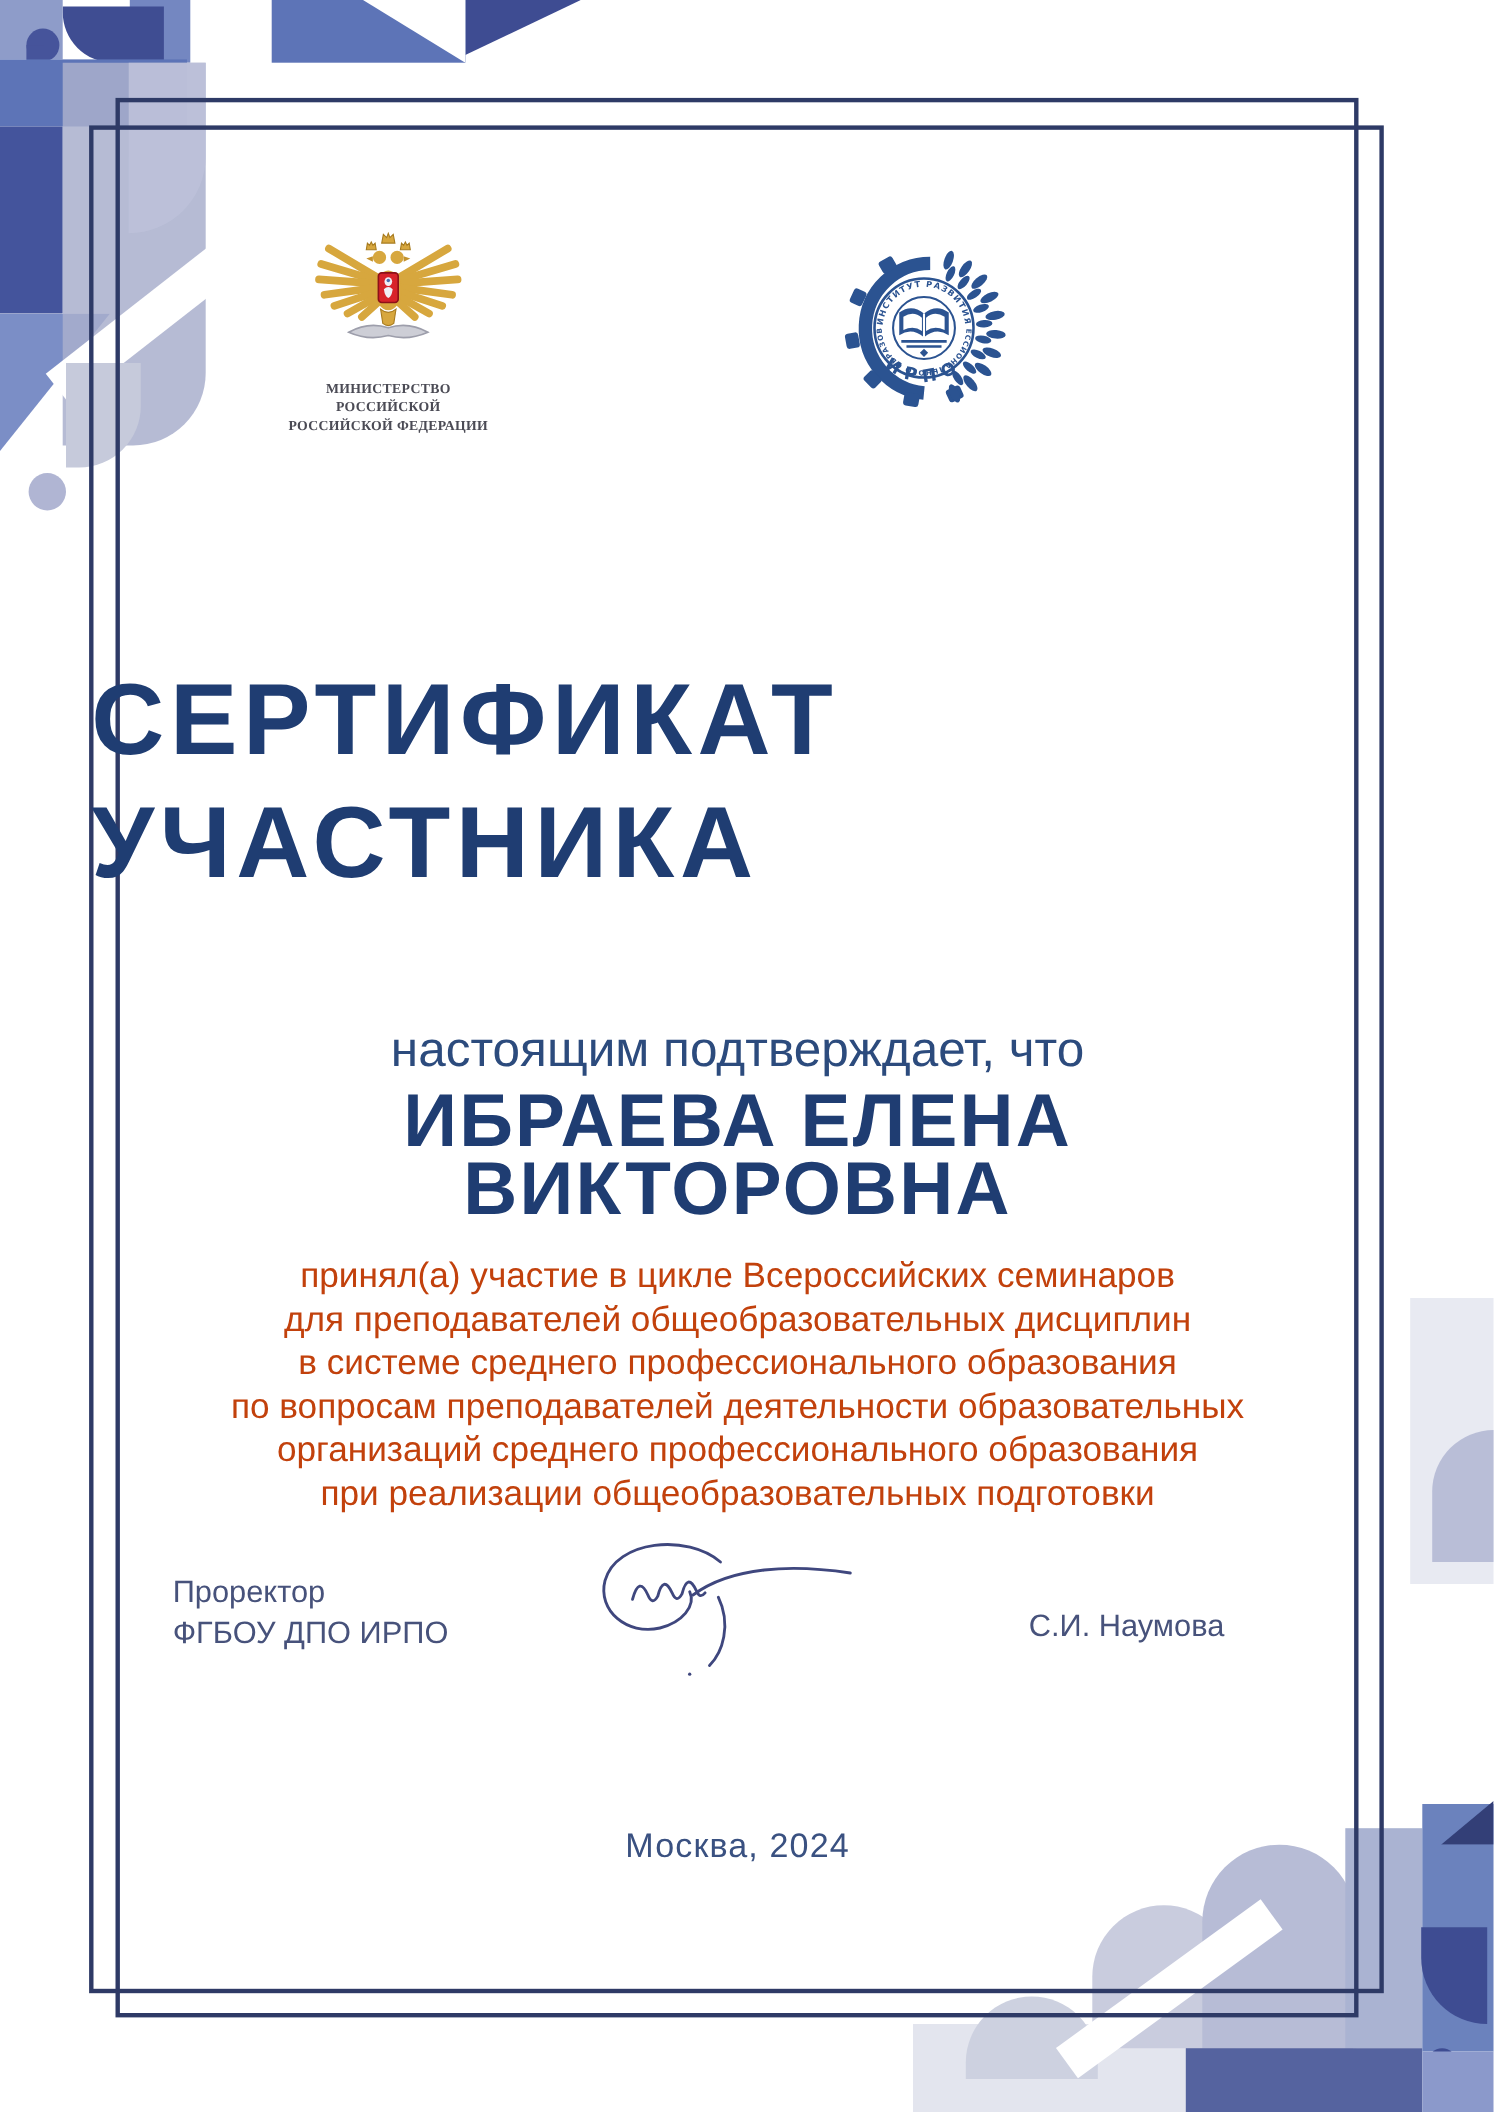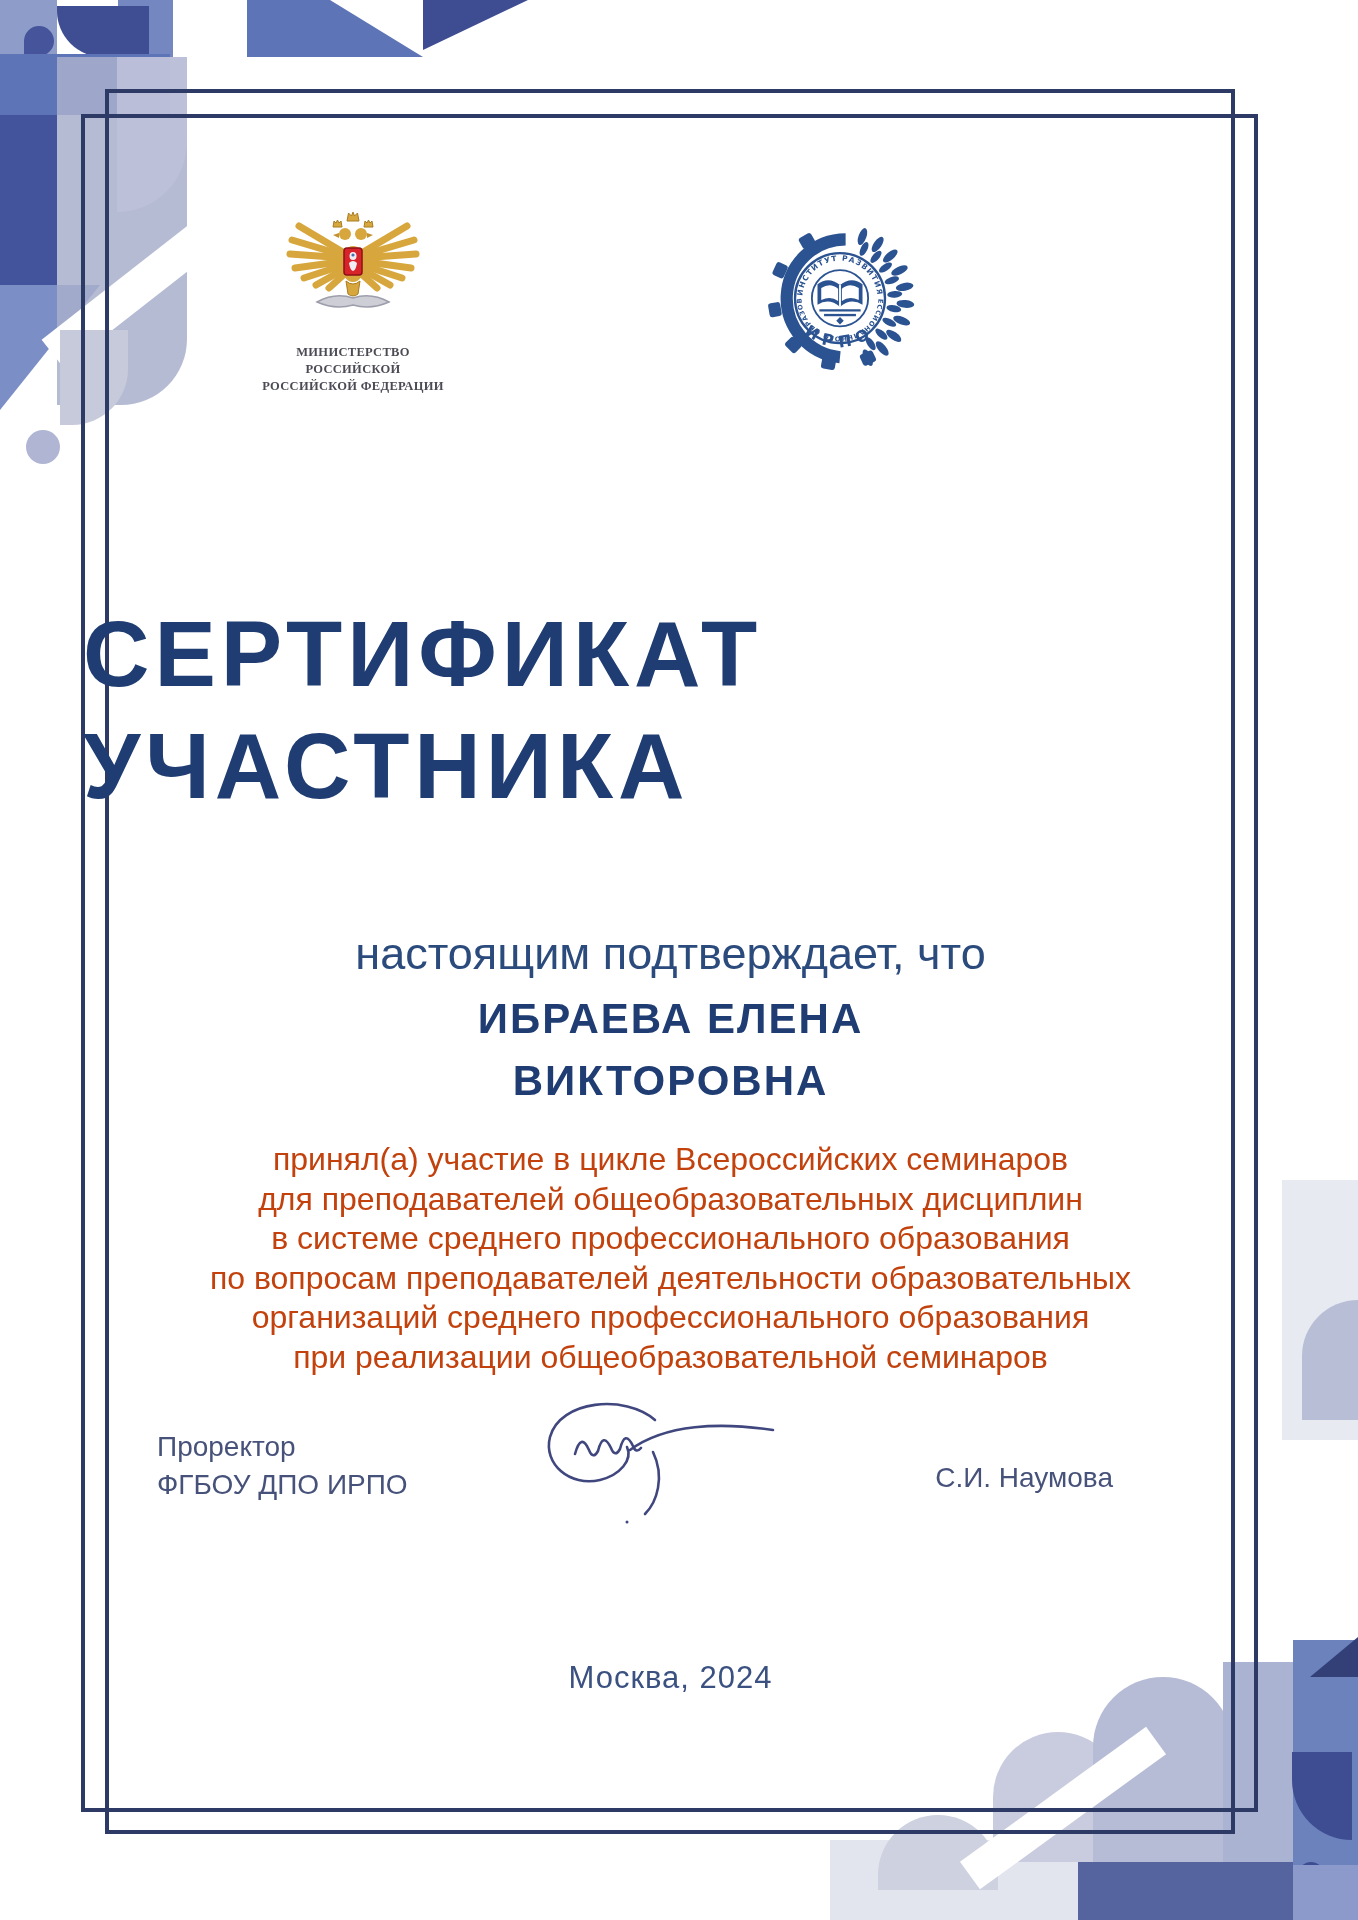--- a/index.html
+++ b/index.html
@@ -54,21 +54,21 @@
   .ministry-block{position:absolute;left:170px;top:208px;width:200px;text-align:center;}
   .ministry-caption{margin-top:20px;font-family:"Liberation Serif",serif;font-weight:bold;
      font-size:12.5px;line-height:17px;color:#4b4b55;letter-spacing:0.3px;}
   .irpo-block{position:absolute;left:682px;top:226px;width:150px;height:150px;}
 
   .cert-title{position:absolute;top:598px;width:100%;text-align:left;
      font-weight:bold;font-size:92px;line-height:112px;letter-spacing:5px;color:#1f3d72;}
   .cert-subtitle{position:absolute;top:934px;width:100%;text-align:center;
      font-size:45px;line-height:40px;color:#2c4b7d;}
   .recipient{position:absolute;top:988px;width:100%;text-align:center;
-     font-weight:bold;font-size:42px;line-height:62px;letter-spacing:2px;color:#1f3d72;}
+     font-weight:bold;font-size:68px;line-height:62px;letter-spacing:2px;color:#1f3d72;}
   .body-text{position:absolute;top:1140px;width:100%;text-align:center;
      font-size:32px;line-height:39.5px;color:#c2410c;}
 
   .sig-position{position:absolute;left:74px;top:1428px;font-size:28px;line-height:38px;color:#47527b;}
   .sig-scribble{position:absolute;left:422px;top:1392px;width:280px;height:135px;}
   .sig-name{position:absolute;right:145px;top:1462px;font-size:28px;color:#47527b;}
 
   .footer-loc{position:absolute;top:1660px;width:100%;text-align:center;
      font-size:31px;letter-spacing:1px;color:#3a5181;}
 
@@ -238,21 +238,21 @@
       <div>ИБРАЕВА ЕЛЕНА</div>
       <div>ВИКТОРОВНА</div>
     </div>
 
     <div class="body-text">
       <div>принял(а) участие в цикле Всероссийских семинаров</div>
       <div>для преподавателей общеобразовательных дисциплин</div>
       <div>в системе среднего профессионального образования</div>
       <div>по вопросам преподавателей деятельности образовательных</div>
       <div>организаций среднего профессионального образования</div>
-      <div>при реализации общеобразовательной семинаров</div>
+      <div>при реализации общеобразовательных подготовки</div>
     </div>
 
     <div class="sig-position">
       <div>Проректор</div>
       <div>ФГБОУ ДПО ИРПО</div>
     </div>
 
     <div class="sig-scribble">
       <svg width="280" height="135" viewBox="0 0 280 135">
         <g fill="none" stroke="#3f477e" stroke-width="2.6" stroke-linecap="round">

